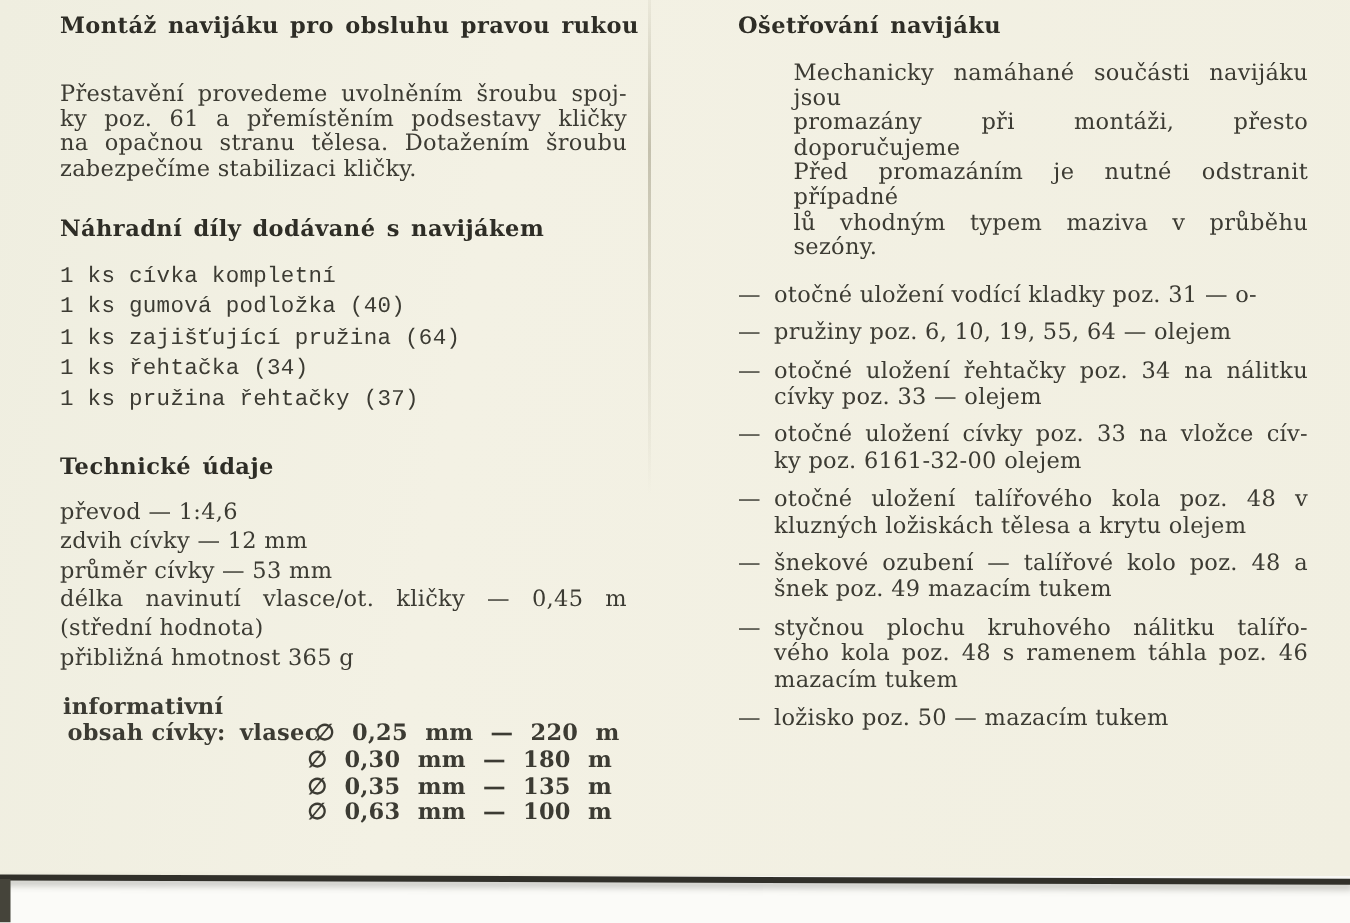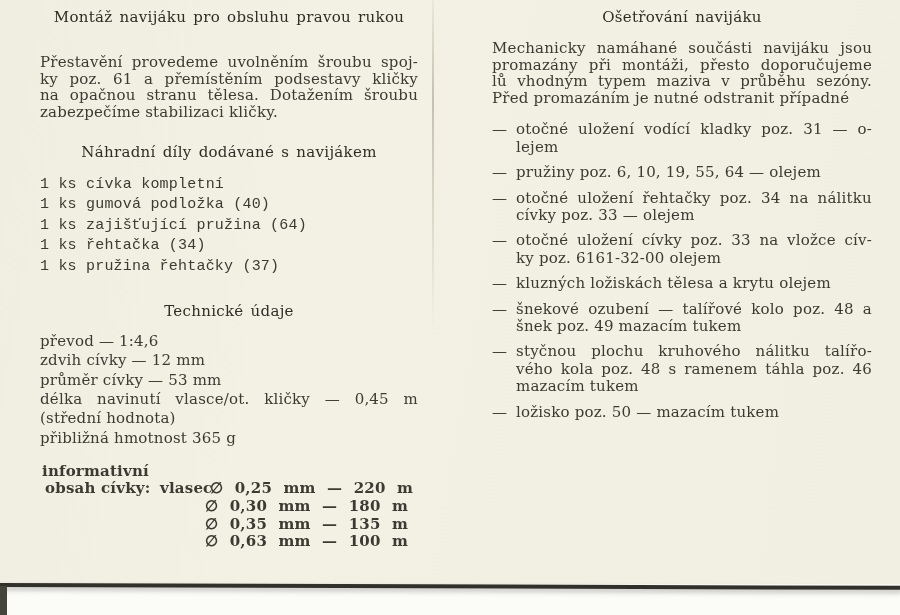--- a/index.html
+++ b/index.html
@@ -39,40 +39,39 @@
       rgba(160,155,130,0.10),
       rgba(150,145,120,0.50) 30%,
       rgba(150,145,120,0.0));
   }
 
   .col { position: absolute; top: 0; }
   .col-left  { left: 40px;  width: 378px; }
   .col-right { left: 492px; width: 380px; }
 
   .hd {
-    font-weight: 400;
+    font-weight: 700;
     font-size: 15px;
     line-height: 19px;
     color: #2e2d26;
     letter-spacing: 0.3px;
     word-spacing: 2px;
     white-space: nowrap;
-    text-align: center;
   }
   .hd-montaz { margin-top: 8px; }
   .hd-parts  { margin-top: 23px; }
   .hd-tech   { margin-top: 25px; }
   .hd-care   { margin-top: 8px; }
   .hd-lub    { margin-top: 28px; }
 
   .jline { text-align: justify; text-align-last: justify; }
   .jline:last-child { text-align-last: auto; }
 
   .para-montaz { margin-top: 27px; line-height: 16.5px; }
-  .para-care   { margin-top: 13px; line-height: 16.6px; }
+  .para-care   { margin-top: 13px; line-height: 16.6px; margin-left: 37px; }
 
   .parts-lines { margin-top: 13px; line-height: 20.4px; font-family: Liberation Mono, monospace; }
   .tech-lines  { margin-top: 11px; line-height: 19.3px; }
   .tech-lines div:nth-child(4) { text-align: justify; text-align-last: justify; }
 
   .info { margin-top: 15px; line-height: 17.6px; font-weight: bold; }
   .info-line1 { padding-left: 2px; }
   .info-row { display: flex; }
   .info-label  { width: 115px; flex: none; padding-left: 5px; }
   .info-vlasec { width: 50px;  flex: none; }
@@ -139,32 +138,31 @@
         </div>
       </div>
     </div>
 
     <div class="col col-right">
       <div class="hd hd-care">Ošetřování navijáku</div>
 
       <div class="para-care">
           <div class="jline">Mechanicky namáhané součásti navijáku jsou</div>
           <div class="jline">promazány při montáži, přesto doporučujeme</div>
+          <div class="jline">Před promazáním je nutné odstranit případné</div>
           <div class="jline">lů vhodným typem maziva v průběhu sezóny.</div>
-          <div class="jline">Před promazáním je nutné odstranit případné</div>
         </div>
 
 
       <div class="bullets">
 
       <div class="bullet-item">
           <span class="bullet-dash">—</span>
           <div class="bullet-lines">
               <div class="jline">otočné uložení vodící kladky poz. 31 — o-</div>
-              <div class="jline">lejem</div>
             </div>
         </div>
           <div class="bullet-item">
           <span class="bullet-dash">—</span>
           <div class="bullet-lines">
               <div class="jline">pružiny poz. 6, 10, 19, 55, 64 — olejem</div>
             </div>
         </div>
           <div class="bullet-item">
           <span class="bullet-dash">—</span>
@@ -176,20 +174,21 @@
           <div class="bullet-item">
           <span class="bullet-dash">—</span>
           <div class="bullet-lines">
               <div class="jline">otočné uložení cívky poz. 33 na vložce cív-</div>
               <div class="jline">ky poz. 6161-32-00 olejem</div>
             </div>
         </div>
           <div class="bullet-item">
           <span class="bullet-dash">—</span>
           <div class="bullet-lines">
+              <div class="jline">otočné uložení talířového kola poz. 48 v</div>
               <div class="jline">kluzných ložiskách tělesa a krytu olejem</div>
             </div>
         </div>
           <div class="bullet-item">
           <span class="bullet-dash">—</span>
           <div class="bullet-lines">
               <div class="jline">šnekové ozubení — talířové kolo poz. 48 a</div>
               <div class="jline">šnek poz. 49 mazacím tukem</div>
             </div>
         </div>

